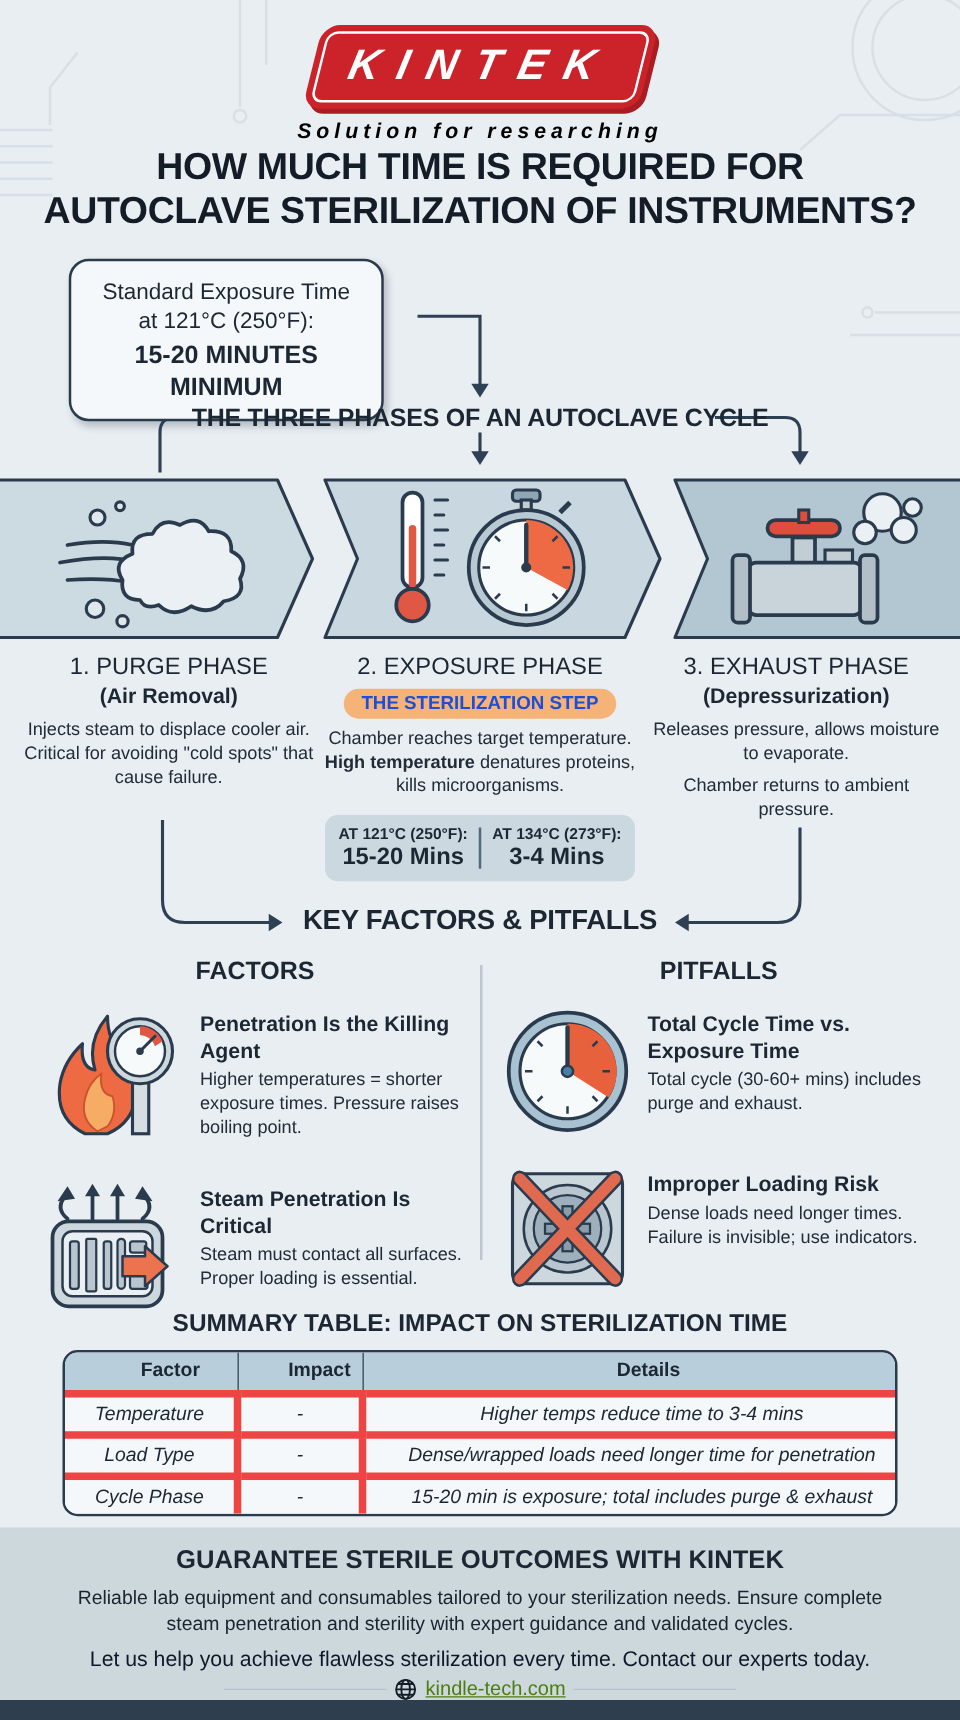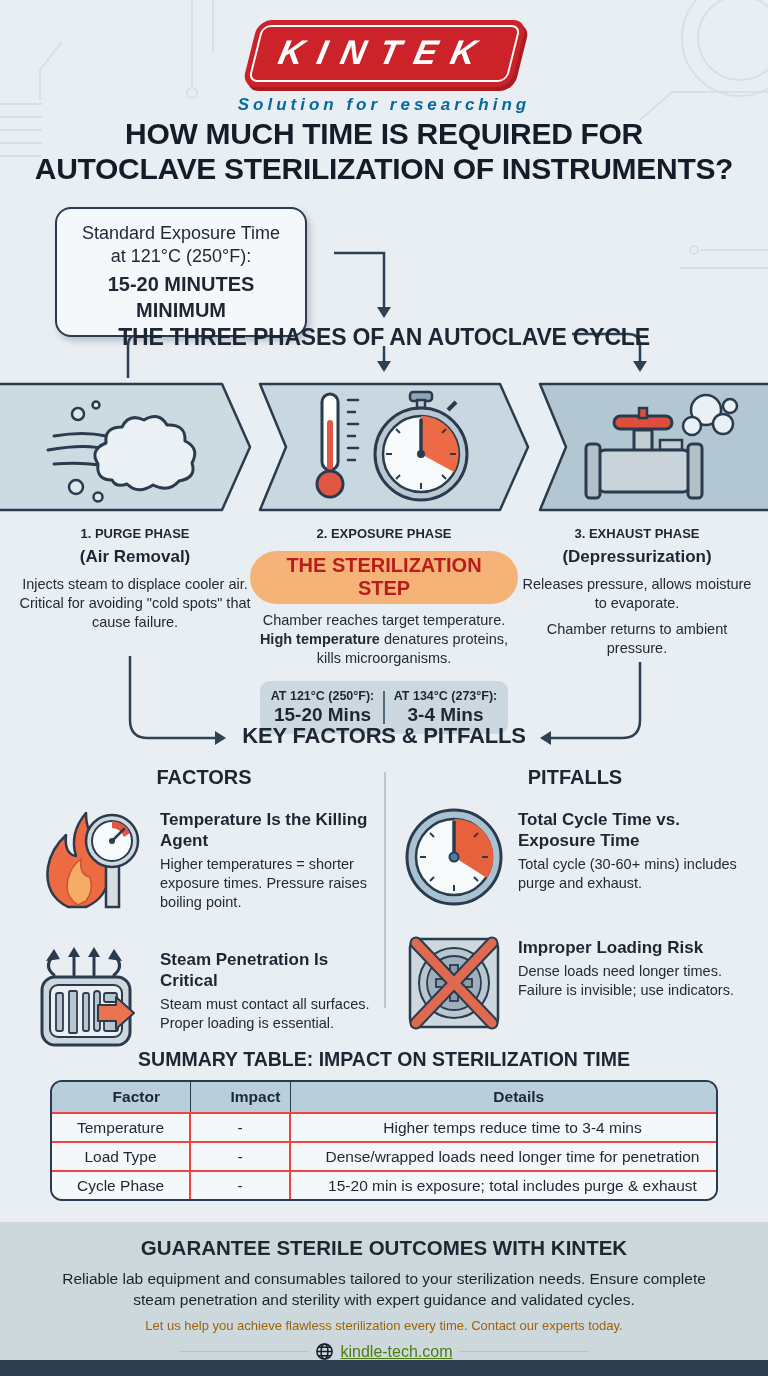--- a/index.html
+++ b/index.html
@@ -20,51 +20,51 @@
   .logo-wrap { top:20px; z-index:2; }
   .logo-plate {
     display:inline-block; background:#cb2329; border-radius:14px;
     transform:skewX(-14deg); padding:10px 26px 12px 26px;
     box-shadow:4px 4px 0 #a91d22; border:3px solid #cb2329; outline:2px solid #ffffff; outline-offset:-7px;
   }
   .logo-text {
     display:inline-block; transform:skewX(2deg);
     color:#ffffff; font-weight:800; font-style:italic; font-size:34px; letter-spacing:14px;
   }
-  .logo-tagline { margin-top:8px; color:#0369a1; font-weight:800; font-style:italic; font-size:17px; letter-spacing:4px; }
+  .logo-tagline { margin-top:8px; color:#000000; font-weight:800; font-style:italic; font-size:17px; letter-spacing:4px; }
 
   
   .title { top:116px; z-index:2; font-size:30px; line-height:35px; font-weight:800; color:#141c27; letter-spacing:-0.3px; }
 
   
   .std-box {
     left:55px; top:207px; width:252px; z-index:2;
     background:#f5f8fa; border:2px solid #2b3b4e; border-radius:16px;
     box-shadow:3px 4px 6px rgba(40,56,72,.25);
     padding:13px 10px 12px 10px; text-align:center;
   }
   .std-box .l1 { font-size:18px; line-height:23px; color:#1c2733; }
   .std-box .l3 { font-size:20px; line-height:26px; font-weight:800; margin-top:3px; }
 
   .connector { stroke:#2e4154; stroke-width:2.5; fill:none; }
   .arrowhead { fill:#2e4154; }
 
-  .phases-heading { top:324px; z-index:2; font-size:23px; font-weight:800; letter-spacing:-0.2px; }
+  .phases-heading { top:324px; z-index:2; font-size:20px; font-weight:800; letter-spacing:-0.2px; }
 
   
   .banners { left:0; top:378px; width:768px; height:138px; z-index:1; }
 
   
   .phase-col { top:522px; z-index:2; text-align:center; }
-  .phase-title { font-size:13px; font-weight:700; line-height:24px; }
+  .phase-title { font-size:19px; font-weight:400; line-height:24px; }
   .phase-sub { font-size:17px; font-weight:800; line-height:22px; }
   .phase-body { font-size:14.5px; line-height:19px; margin-top:7px; color:#222b36; }
   .badge {
-    display:inline-block; margin-top:5px; background:#f5b377; color:#b91c1c;
-    font-weight:800; font-size:20px; padding:3px 14px 4px 14px; border-radius:999px;
+    display:inline-block; margin-top:5px; background:#f5b377; color:#1d4ed8;
+    font-weight:800; font-size:15px; padding:3px 14px 4px 14px; border-radius:999px;
   }
   .time-box {
     margin:13px auto 0 auto; width:248px; background:#ccd8e0; border-radius:10px;
     display:flex; align-items:stretch; padding:8px 4px;
   }
   .time-cell { flex:1; text-align:center; }
   .time-cell .tl { font-size:12.5px; font-weight:800; }
   .time-cell .tv { font-size:19px; font-weight:800; margin-top:1px; }
   .time-div { width:2px; background:#51697d; margin:2px 2px; }
 
@@ -81,31 +81,31 @@
   .v-divider { left:384px; top:772px; width:2px; height:236px; background:#bcc6cd; z-index:1; }
 
   
   .summary-heading { top:1048px; z-index:2; font-size:19.5px; font-weight:800; }
   .sum-table {
     left:50px; top:1080px; width:668px; z-index:2;
     border:2px solid #2b3b4e; border-radius:12px; overflow:hidden; background:#f5f8fa;
   }
   table { width:100%; border-collapse:collapse; }
   th { background:#b9cedb; font-size:15.5px; font-weight:700; padding:6px 4px; border:1px solid #2b3b4e; }
-  td { font-size:15.5px; padding:4.5px 6px; border:2px solid #ef4444; background:#f5f8fa; text-align:center; }
+  td { font-size:15.5px; padding:4.5px 6px; border:6px solid #ef4444; background:#f5f8fa; text-align:center;font-style:italic; }
   td.details { text-align:center; padding-left:24px; }
   th:first-child, td:first-child { border-left:none; } th:last-child, td:last-child { border-right:none; }
   tr:first-child th { border-top:none;padding-left:35px; } tr:last-child td { border-bottom:none; }
   .col-factor { width:138px; } .col-impact { width:100px; }
 
   
   .footer { left:0; top:1222px; width:768px; height:138px; background:#cdd8dc; z-index:1; }
   .footer-heading { top:1236px; font-size:20.5px; font-weight:800; z-index:2; }
   .footer-body1 { top:1268px; left:44px; width:680px; font-size:15.5px; line-height:21px; text-align:center; z-index:2; color:#1a232e; }
-  .footer-body2 { top:1318px; font-size:13px; z-index:2; color:#a16207; }
+  .footer-body2 { top:1318px; font-size:17px; z-index:2; color:#0f172a; }
   .website-row { top:1342px; z-index:2; display:flex; align-items:center; justify-content:center; gap:6px; left:0; width:768px; position:absolute; }
   .website-text { font-size:16px; color:#4d7c0f;text-decoration:underline; }
   .side-line { height:1px; width:130px; background:#b6c2c9; }
   .bottom-bar { left:0; top:1360px; width:768px; height:16px; background:#2e3e4e; z-index:3; }
 </style>
 </head>
 <body>
 
 <div class="page">
 
@@ -279,21 +279,21 @@
         <path d="M32 102 Q8 90 12 62 Q15 44 30 30 Q28 49 40 51 Q33 28 50 8 Q50 28 62 38 Q75 49 73 70 Q71 93 50 102 Z" fill="#ed6a42" stroke="#2b3b4e" stroke-width="2.5" stroke-linejoin="round"></path>
         <path d="M42 100 Q28 91 32 74 Q35 61 45 54 Q43 70 54 72 Q58 86 50 96 Z" fill="#f6ac64" stroke="#c9542f" stroke-width="1.5"></path>
         <rect x="70" y="58" width="13" height="44" fill="#d7dee3" stroke="#2b3b4e" stroke-width="2.5"></rect>
         <circle cx="76" cy="36" r="26" fill="#cdd8df" stroke="#2b3b4e" stroke-width="2.5"></circle>
         <circle cx="76" cy="36" r="20" fill="#f7fafb" stroke="#2b3b4e" stroke-width="2"></circle>
         <path d="M76 16 A20 20 0 0 1 94 28 L88 32 A13 13 0 0 0 76 23 Z" fill="#e05844"></path>
         <line x1="76" y1="36" x2="88" y2="24" stroke="#2b3b4e" stroke-width="2.5" stroke-linecap="round"></line>
         <circle cx="76" cy="36" r="3" fill="#2b3b4e"></circle>
       </svg>
       <div class="fp-text">
-        <div class="fp-title">Temperature Is the Killing Agent</div>
+        <div class="fp-title">Penetration Is the Killing Agent</div>
         <div class="fp-body">Higher temperatures = shorter exposure times. Pressure raises boiling point.</div>
       </div>
     </div>
 
     <div class="fp-item" style="margin-top:32px;">
       <svg class="fp-icon" width="112" height="104" viewBox="0 0 112 104">
         <g stroke="#2b3b4e" stroke-width="3" fill="none" stroke-linecap="round">
           <path d="M18 30 Q8 22 16 12"></path>
             <path d="M38 30 V10"></path>
             <path d="M58 30 V10"></path>

